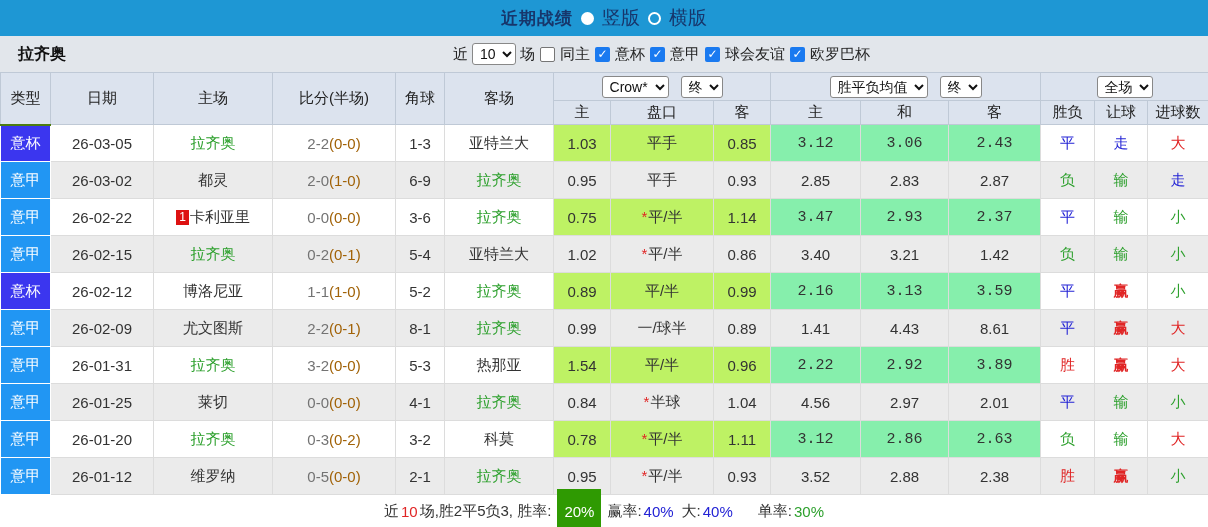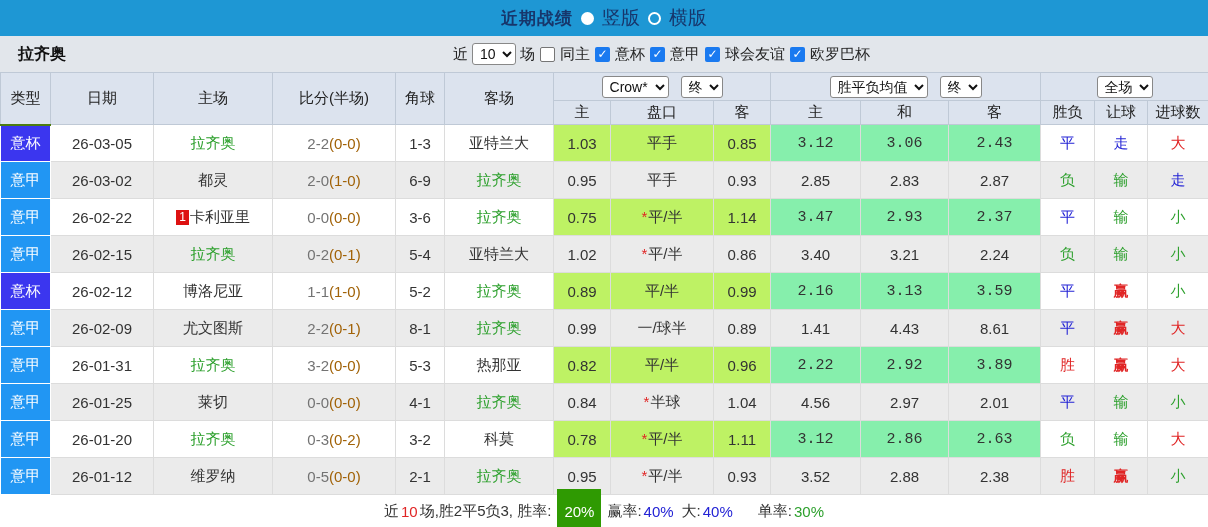--- a/index.html
+++ b/index.html
@@ -283,21 +283,21 @@
         <td>26-02-15</td>
         <td class="t-green">拉齐奥</td>
         <td><span class="score-main">0-2</span><span class="score-half">(0-1)</span></td>
         <td>5-4</td>
         <td class="t-black">亚特兰大</td>
         <td class="crow">1.02</td>
         <td class="crow"><span class="star">*</span>平/半</td>
         <td class="crow">0.86</td>
         <td class="avgc">3.40</td>
         <td class="avgc">3.21</td>
-        <td class="avgc">2.24</td>
+        <td class="avgc">1.42</td>
         <td class="t-green">负</td>
         <td class="t-green">输</td>
         <td class="t-green">小</td>
       </tr>
       <tr class="odd">
         <td class="type-cell type-cup">意杯</td>
         <td>26-02-12</td>
         <td class="t-black">博洛尼亚</td>
         <td><span class="score-main">1-1</span><span class="score-half">(1-0)</span></td>
         <td>5-2</td>
@@ -329,21 +329,21 @@
         <td class="t-red bold">赢</td>
         <td class="t-red">大</td>
       </tr>
       <tr class="odd">
         <td class="type-cell type-league">意甲</td>
         <td>26-01-31</td>
         <td class="t-green">拉齐奥</td>
         <td><span class="score-main">3-2</span><span class="score-half">(0-0)</span></td>
         <td>5-3</td>
         <td class="t-black">热那亚</td>
-        <td class="crow">0.82</td>
+        <td class="crow">1.54</td>
         <td class="crow">平/半</td>
         <td class="crow">0.96</td>
         <td class="avgc">2.22</td>
         <td class="avgc">2.92</td>
         <td class="avgc">3.89</td>
         <td class="t-red">胜</td>
         <td class="t-red bold">赢</td>
         <td class="t-red">大</td>
       </tr>
       <tr class="even">

